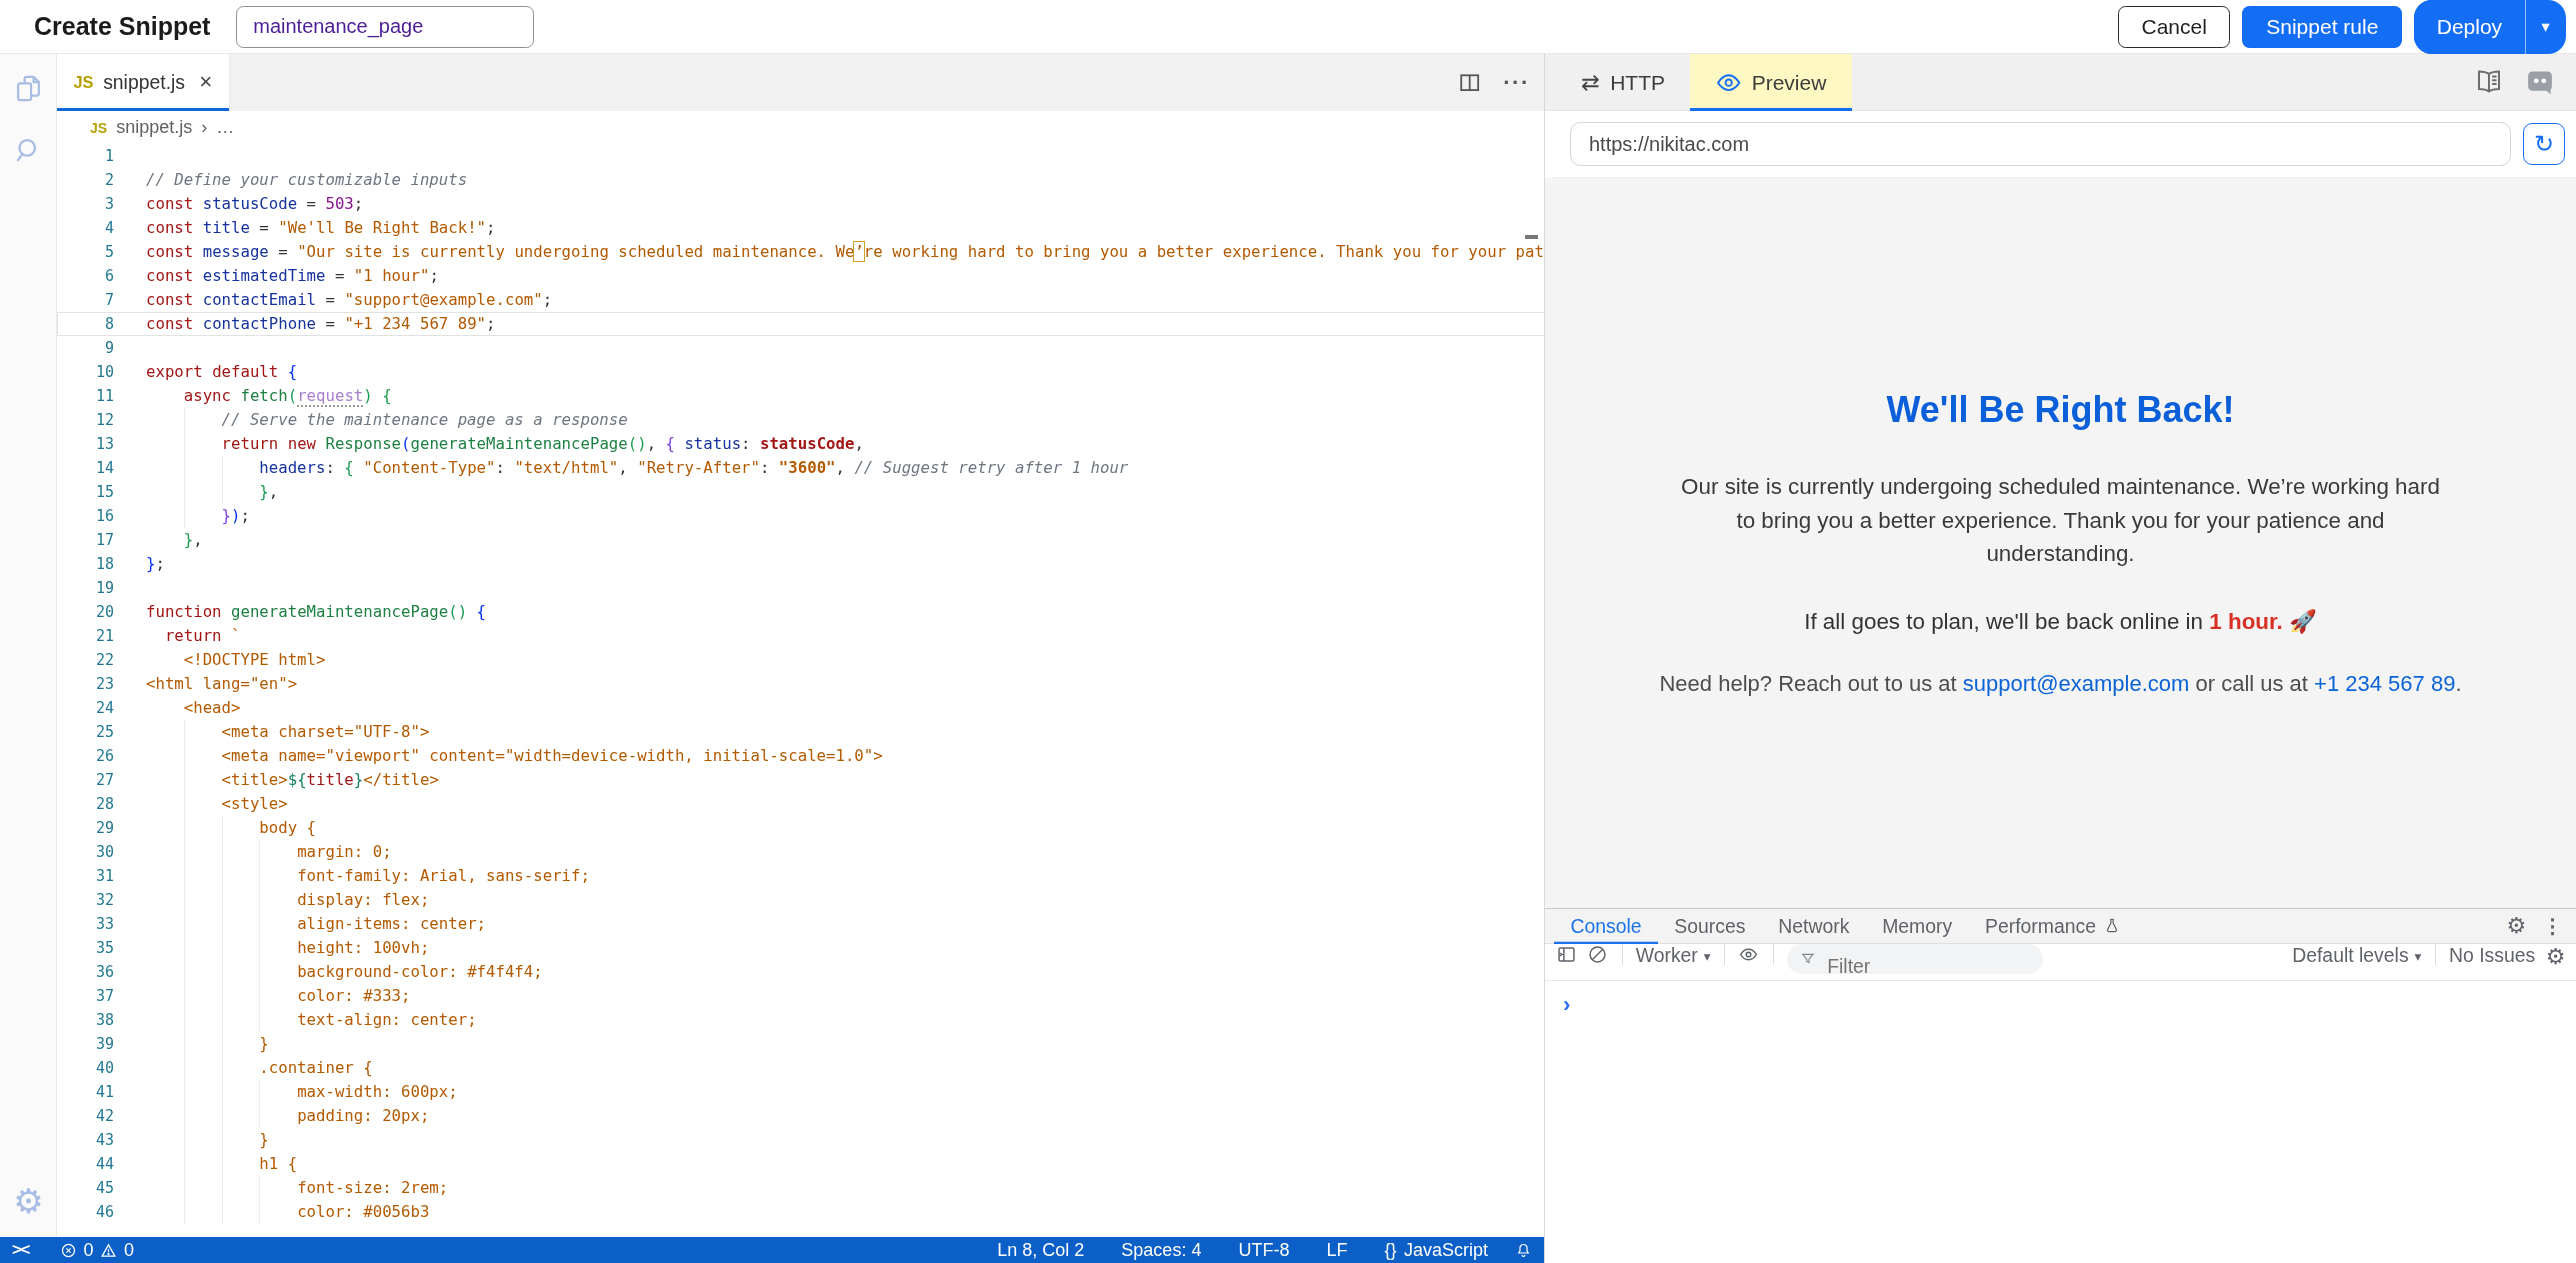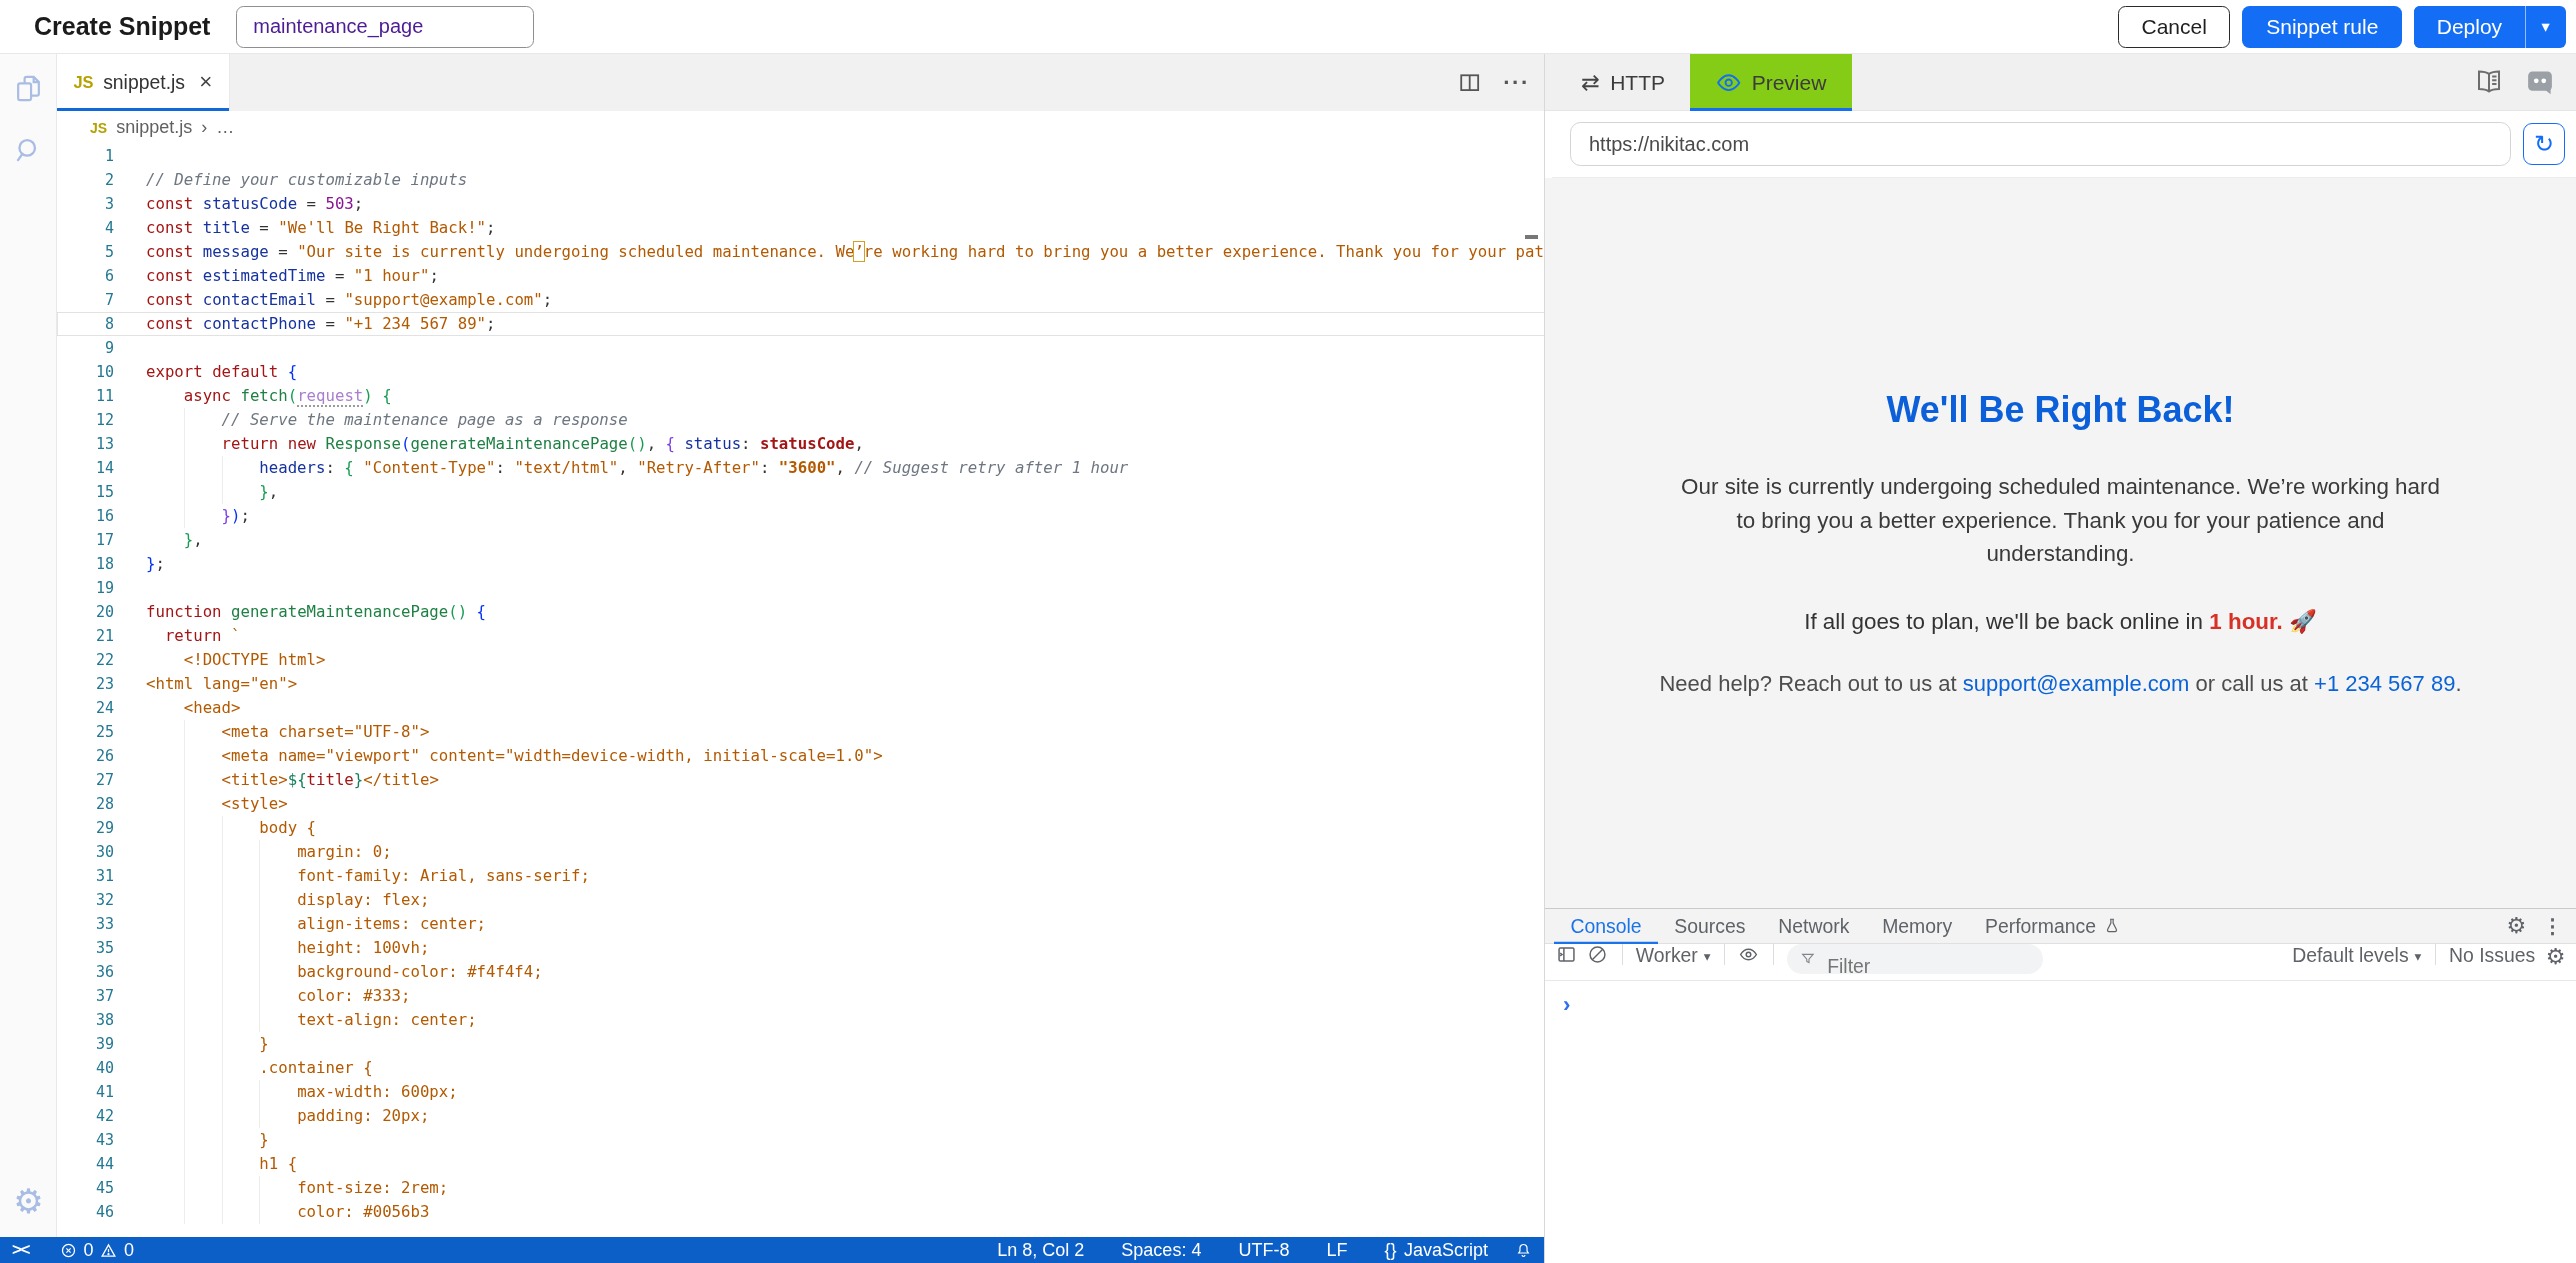--- a/index.html
+++ b/index.html
@@ -11,21 +11,21 @@
     border-bottom:0.7px solid #e8e8e8;display:flex;align-items:center;padding:0 10.5px 0 34px;box-sizing:border-box;}
   .tb-title{font-size:25px;font-weight:bold;color:#1b1b1b;white-space:nowrap;}
   .tb-input{margin-left:25.4px;width:263px;height:40px;border:1.5px solid #8f8f8f;border-radius:7.5px;
     font-family:"Liberation Sans",sans-serif;font-size:20px;color:#4c1d95;padding:0 16.4px;outline:none;}
   .tb-spacer{flex:1;}
   .btn{height:42px;border-radius:7.5px;font-size:21px;display:flex;align-items:center;justify-content:center;
     box-sizing:border-box;cursor:pointer;white-space:nowrap;}
   .btn-cancel{background:#fff;border:1.5px solid #2a2a2a;color:#1f1f1f;padding:0 22.4px;margin-right:12px;}
   .btn-blue{background:#146ef5;color:#fff;border:none;}
   .btn-rule{padding:0 24px;margin-right:12px;}
-  .deploy-wrap{display:flex;height:42px;border-radius:6px;overflow:hidden;background:#146ef5;}
+  .deploy-wrap{display:flex;height:54px;border-radius:18px;overflow:hidden;background:#146ef5;}
   .deploy-main{padding:0 22.4px;display:flex;align-items:center;color:#fff;font-size:21px;}
   .deploy-caret{width:40px;display:flex;align-items:center;justify-content:center;color:#fff;font-size:16.4px;
     border-left:0.7px solid rgba(255,255,255,.55);}
 
   
   #activitybar{position:absolute;left:0;top:54px;width:57px;height:1183px;background:#fafafa;
     border-right:0.7px solid #e9e9e9;box-sizing:border-box;}
   .ab-icon{width:57px;display:flex;justify-content:center;align-items:center;}
   .ab-files{margin-top:19.4px;}
   .ab-search{margin-top:31px;}
@@ -78,21 +78,21 @@
   .sb-right{margin-left:auto;display:flex;align-items:center;gap:27px;}
   .sb-item{white-space:nowrap;margin-left:10px;}
   .sb-lang{display:flex;gap:7.5px;}
 
   
   #rightpanel{position:absolute;left:1544px;top:54px;width:1032px;height:1210px;background:#fff;
     border-left:0.7px solid #d8d8d8;box-sizing:border-box;}
   #rp-tabs{position:absolute;left:0;top:0;width:100%;height:57px;background:#f0f0f0;display:flex;
     padding-left:10.5px;border-bottom:0.7px solid #e5e5e5;box-sizing:border-box;}
   .rp-tab{height:57px;display:flex;align-items:center;gap:10.5px;padding:0 25.4px;font-size:21px;color:#3c3c3c;}
-  .rp-tab.active{background:#84cc16;box-shadow:inset 0 -3px 0 #146ef5;}
+  .rp-tab.active{background:#fef9c3;box-shadow:inset 0 -3px 0 #146ef5;}
   .http-glyph{font-size:22.4px;color:#444;}
   .rp-tab-icons{margin-left:auto;display:flex;align-items:center;gap:21px;padding-right:21px;}
   #rp-url{position:absolute;left:7px;top:57px;width:100%;height:67px;background:#fff;display:flex;
     align-items:center;padding:4px 18px;gap:12px;box-sizing:border-box;border-bottom:0.7px solid #ececec;}
   .url-input{flex:1;height:42px;border:1.5px solid #d4d4d4;border-radius:10.5px;font-family:"Liberation Sans",sans-serif;
     font-size:20px;color:#4a4a4a;padding:0 18px;outline:none;}
   .refresh-btn{width:42px;height:42px;border:1.5px solid #146ef5;border-radius:9px;background:#fff;color:#146ef5;
     font-size:24px;display:flex;align-items:center;justify-content:center;box-sizing:border-box;cursor:pointer;}
 
   

